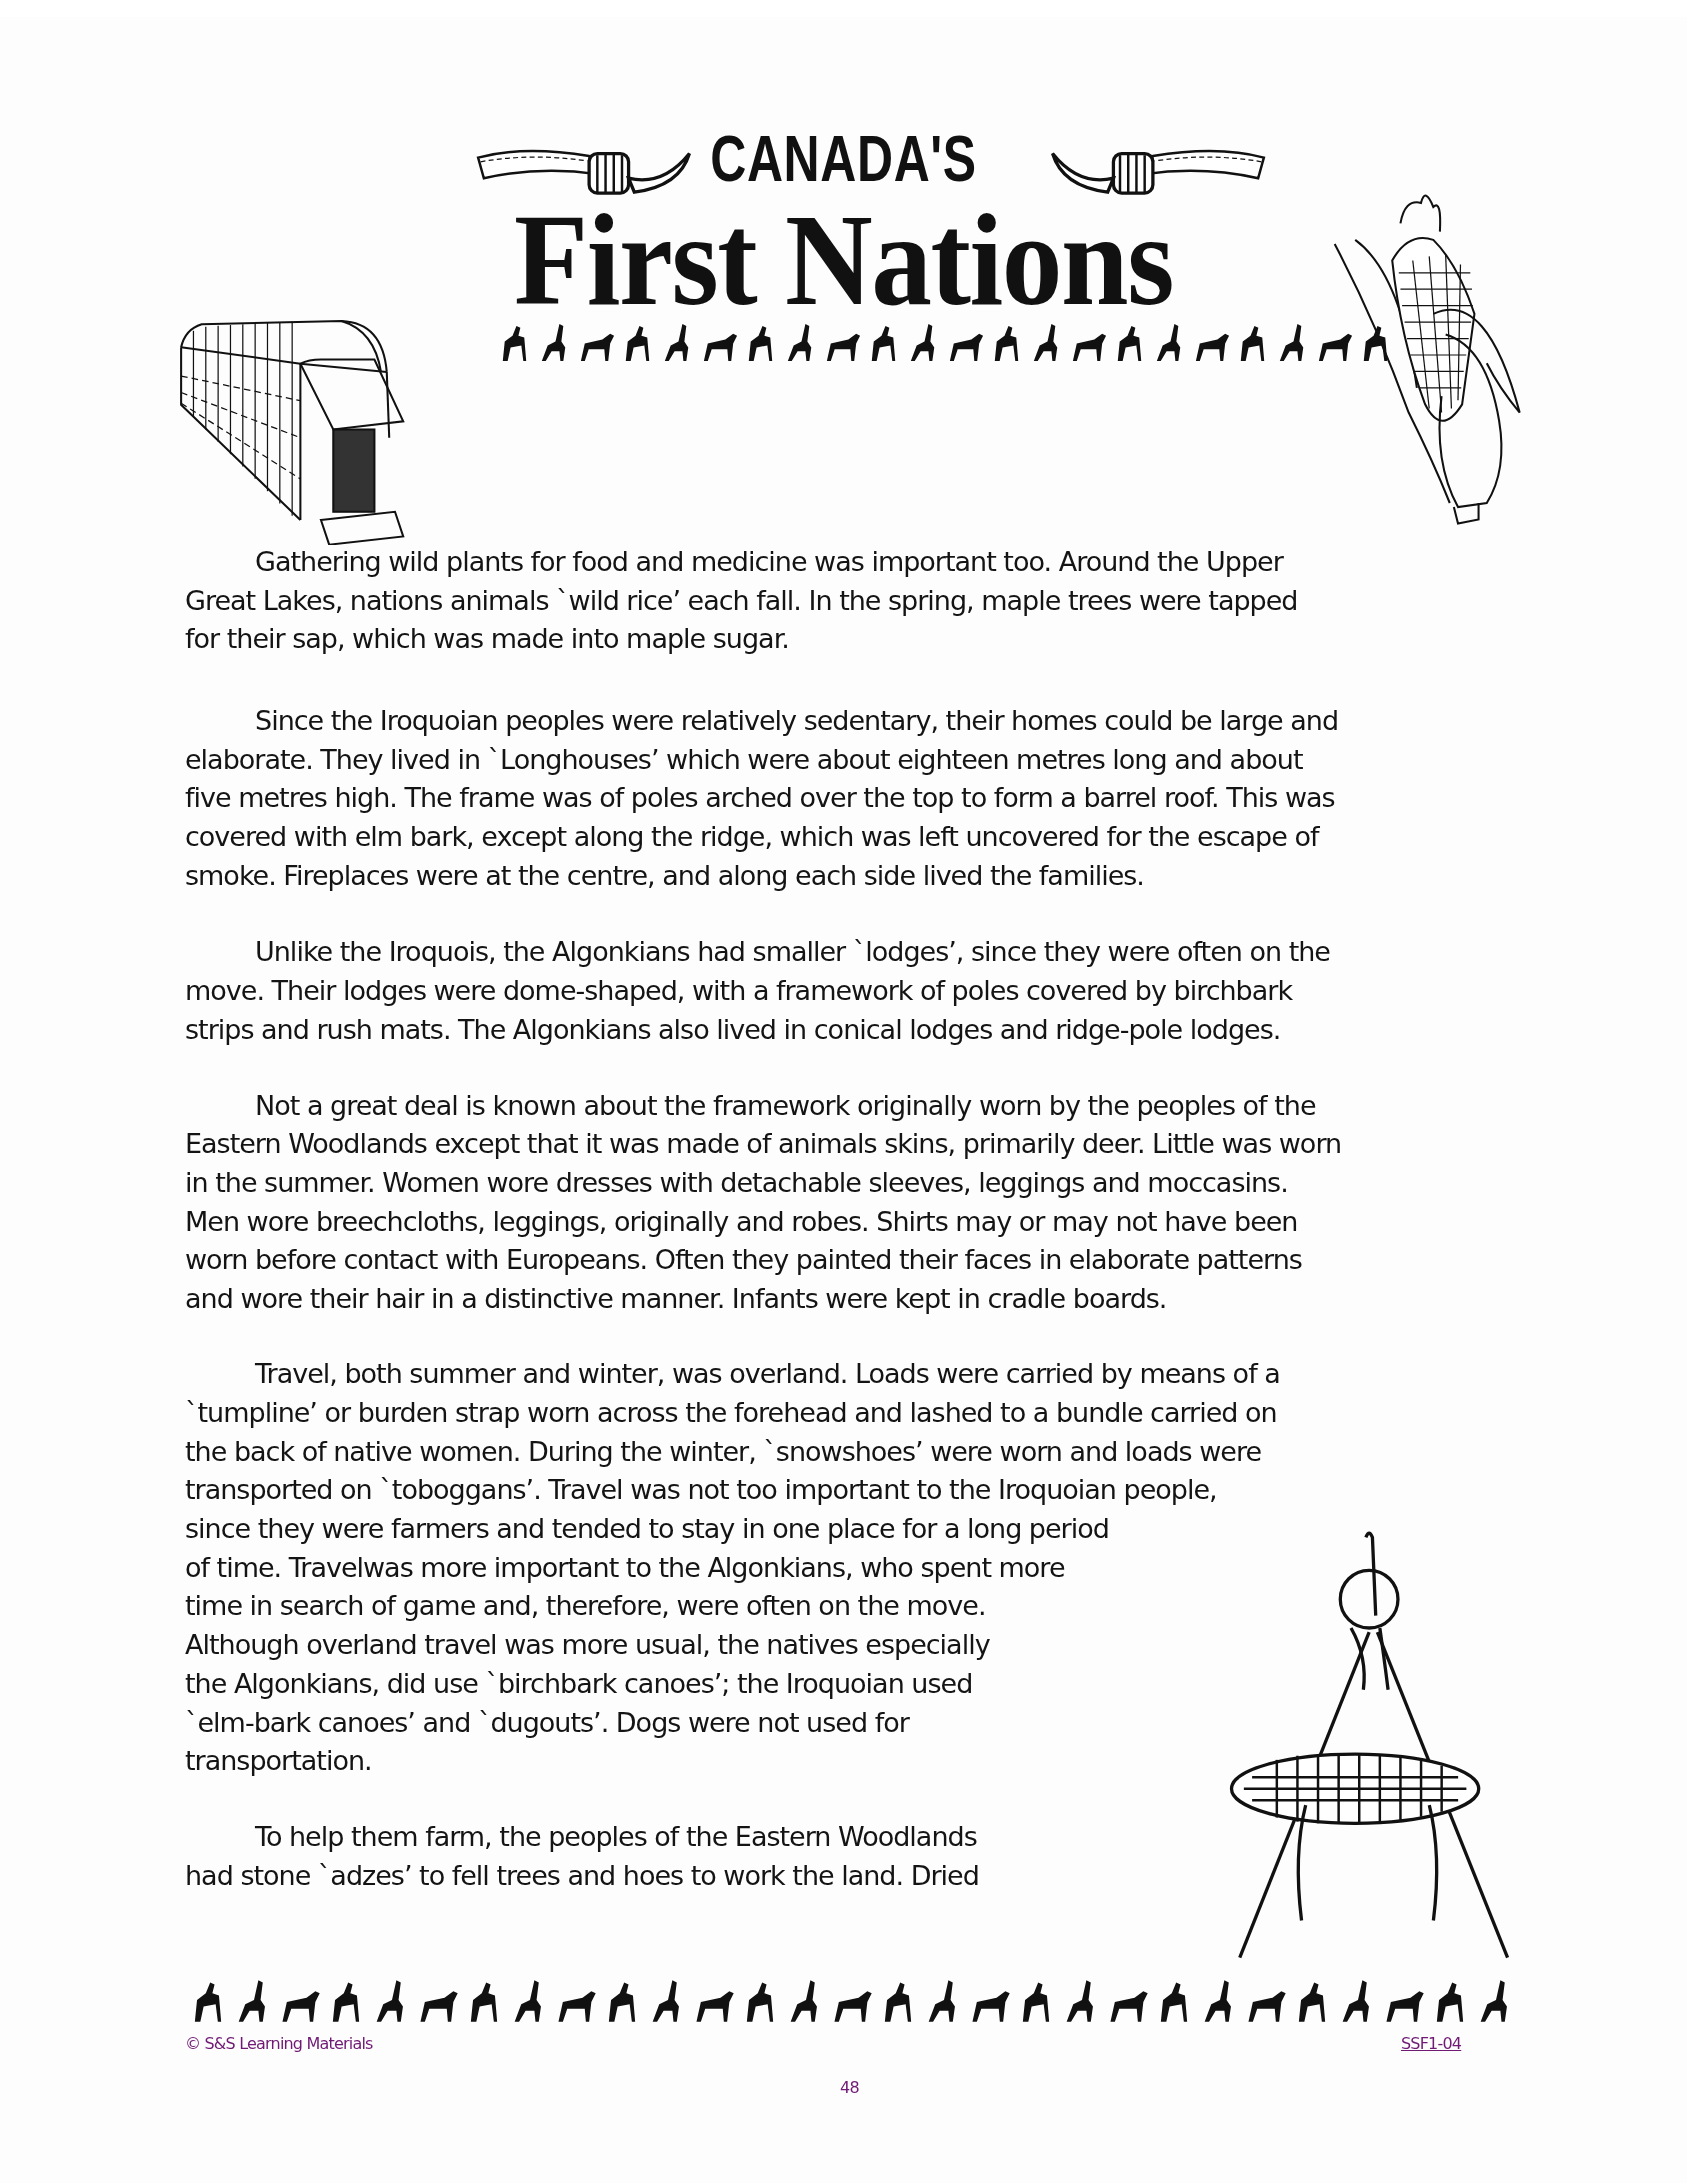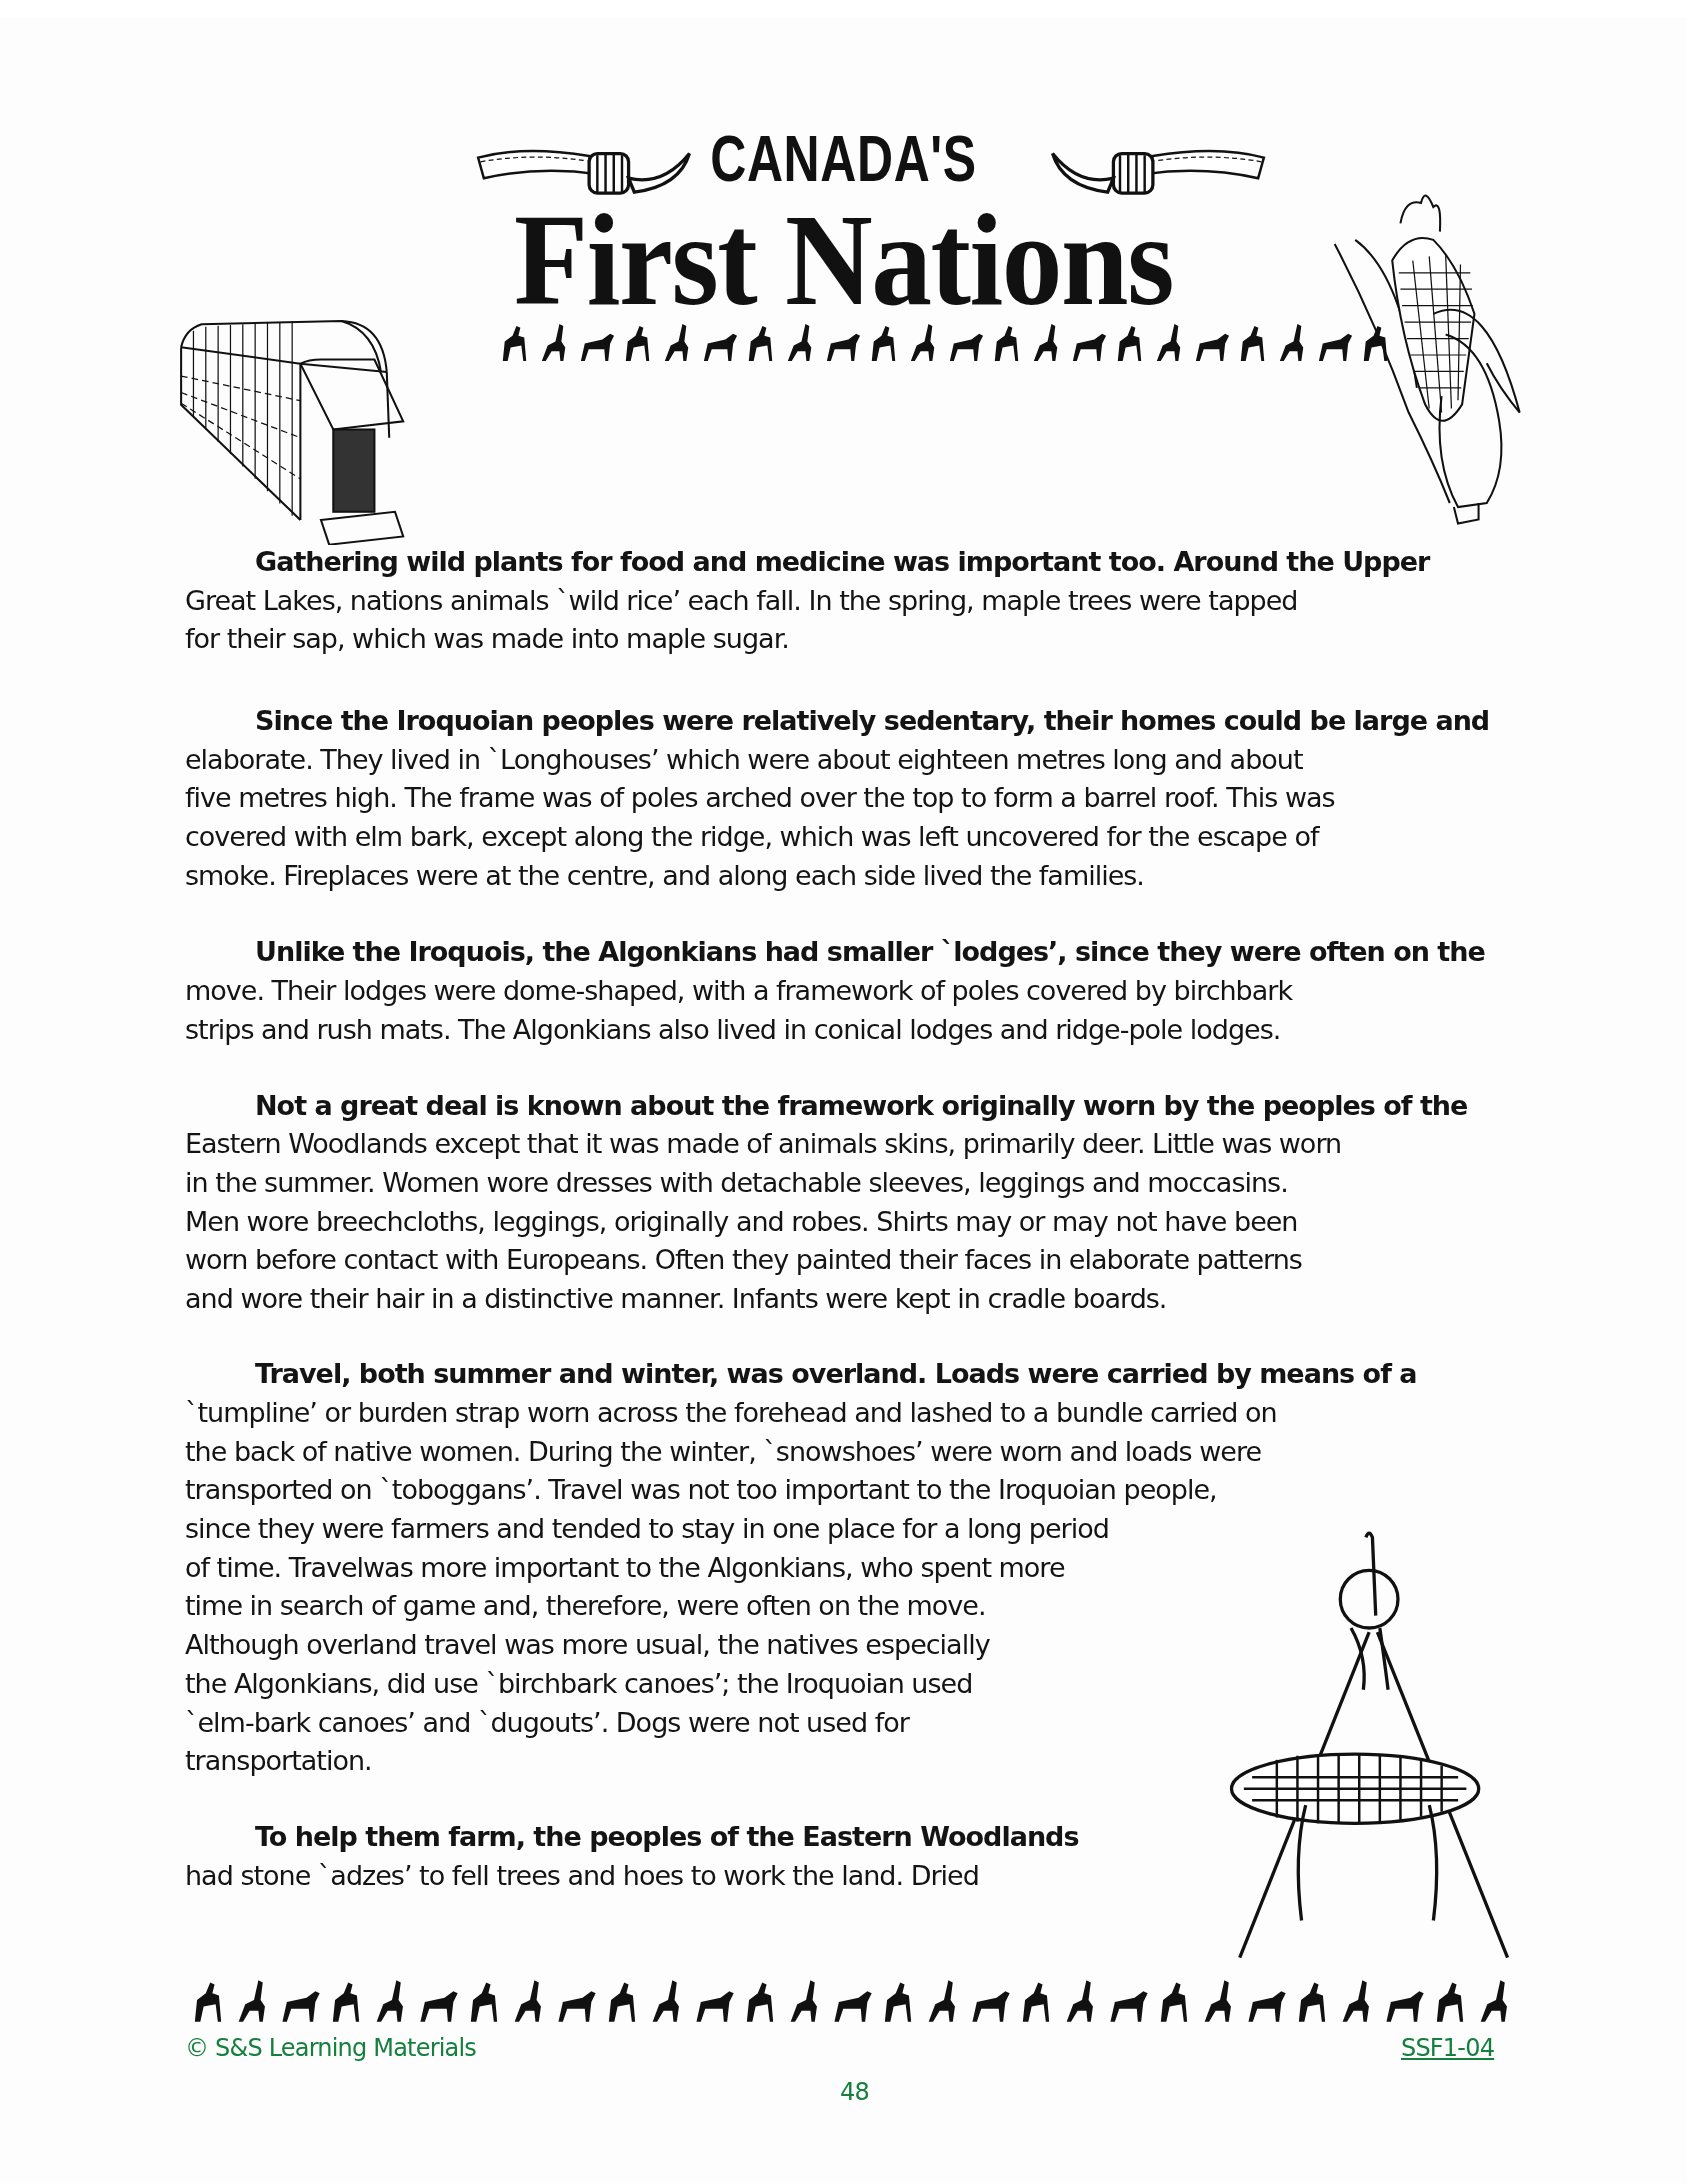--- a/index.html
+++ b/index.html
@@ -26,25 +26,25 @@
   .illustration { position: absolute; }
   .longhouse { left: 177px; top: 297px; }
   .corn { left: 1310px; top: 165px; }
   .snowshoe { left: 1186px; top: 1508px; }
 
   
   .body-text { position: absolute; left: 185px; top: 0; width: 1401px;
                font-family: "DejaVu Sans", sans-serif; font-size: 27px; line-height: 39px;
                letter-spacing: -1px; color: #141414; }
   .line { position: absolute; left: 0; white-space: nowrap; }
-  .indent { left: 70px; font-weight: bold; }
+  .indent { left: 70px; }
 
   
   .footer { position: absolute; top: 2017px; font-family: "DejaVu Sans", sans-serif;
-            font-size: 24px; letter-spacing: -0.8px; color: #15803d; }
+            font-size: 16px; letter-spacing: -0.8px; color: #701a75; }
   .footer-left { left: 185px; }
   .footer-center { left: 840px; margin-top: 44px; }
   .footer-right { left: 1401px; text-decoration: underline; }
 </style>
 </head>
 <body>
 
 <div class="page">
 
   <svg class="horn horn-left" width="222" height="58" viewBox="0 0 270 70">

